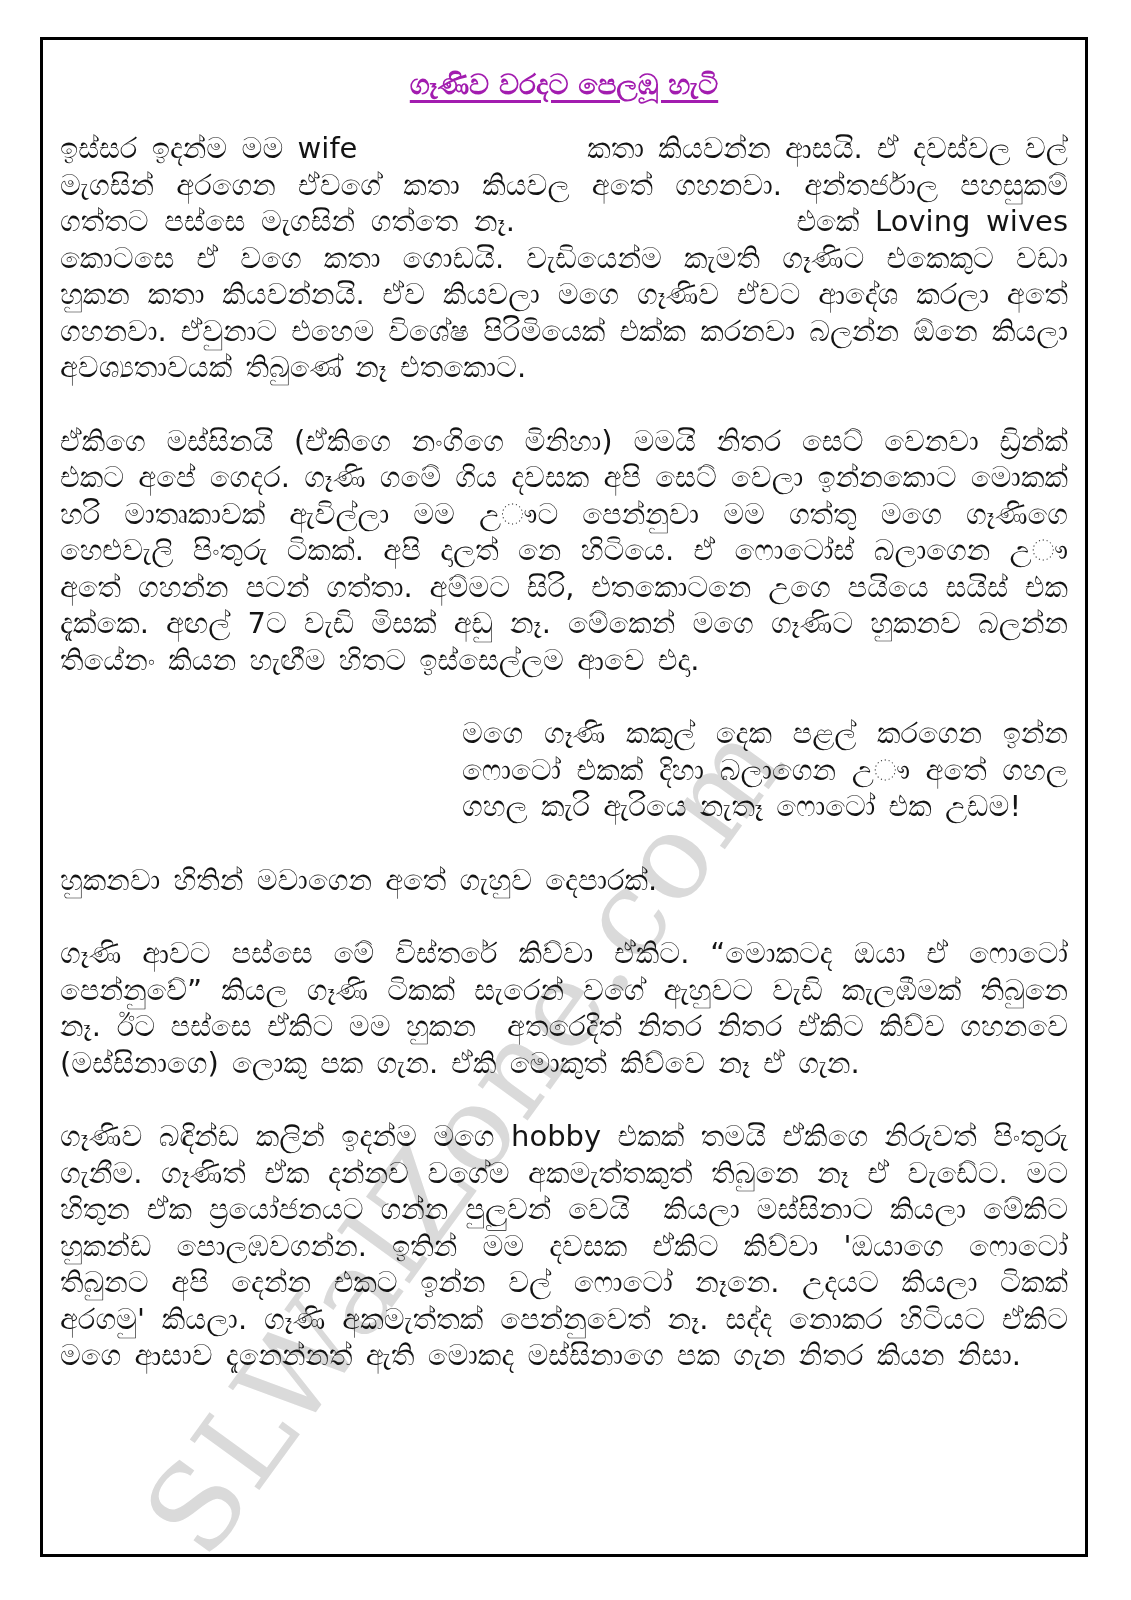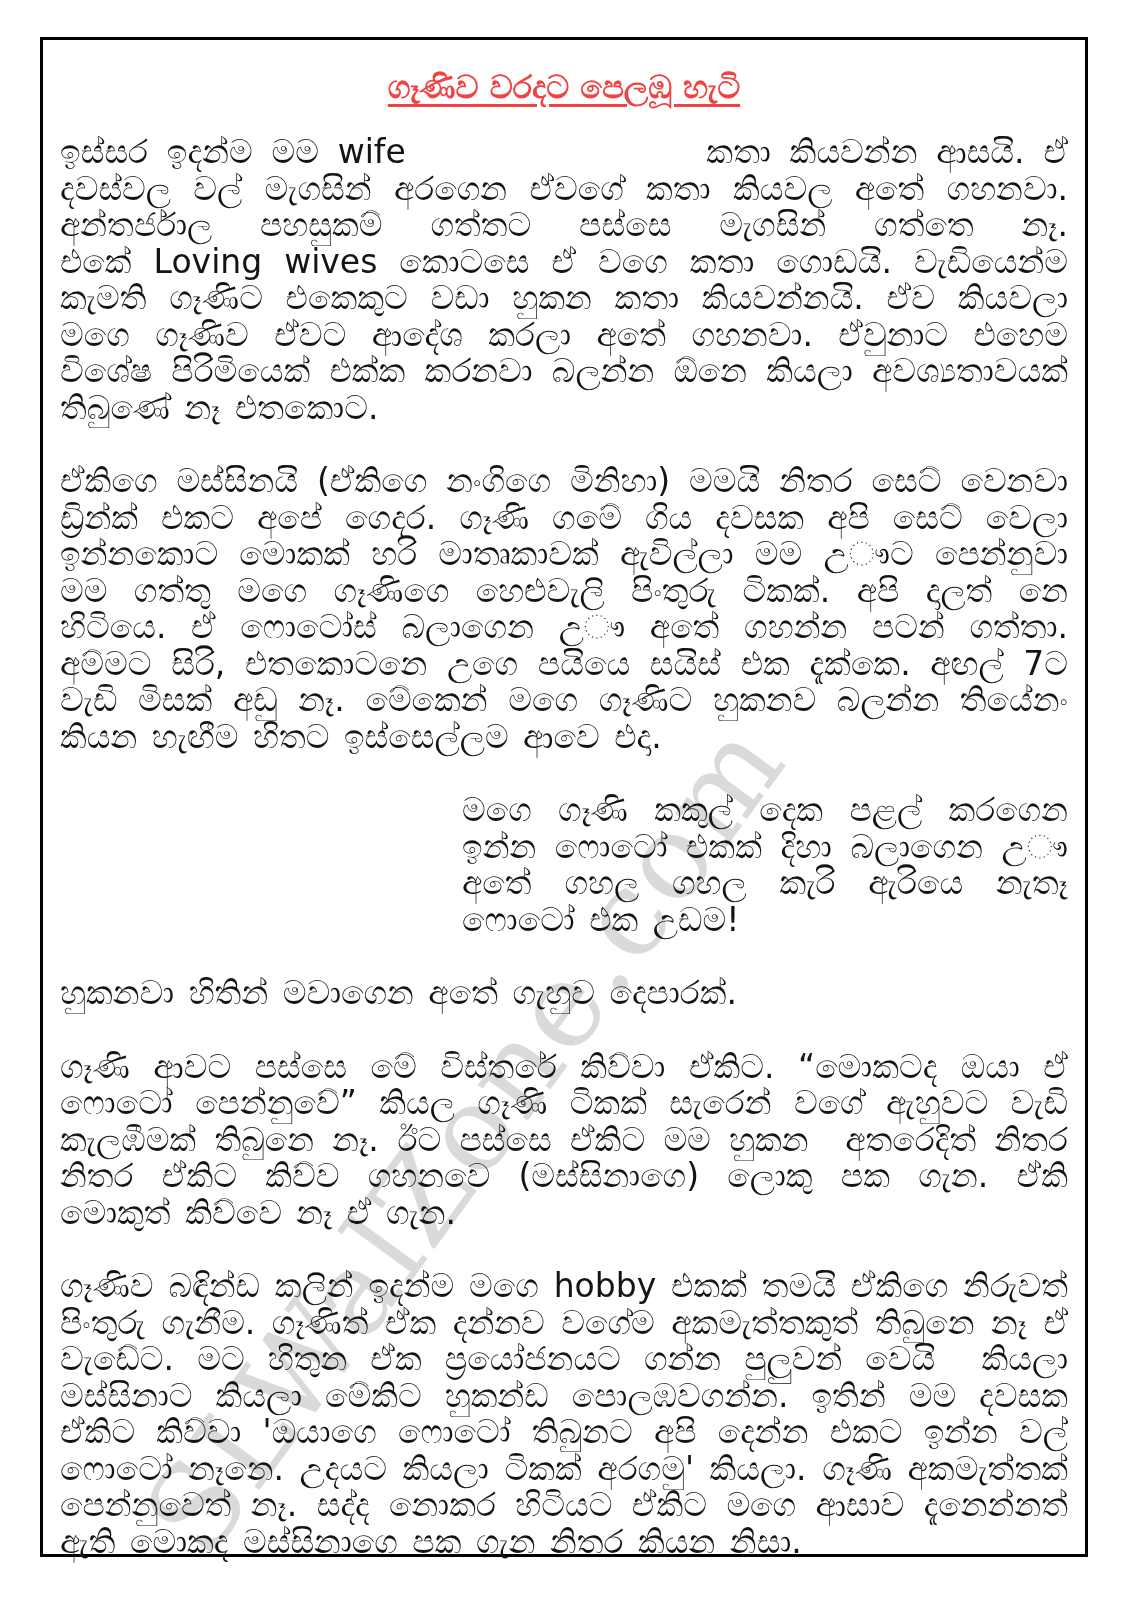--- a/index.html
+++ b/index.html
@@ -41,30 +41,30 @@
   }
   .content {
     position: relative;
     z-index: 1;
     padding: 28px 17px 0 17px;
     box-sizing: border-box;
   }
   h1.doc-title {
     margin: 0 0 28px 0;
     text-align: center;
-    font-size: 32px;
+    font-size: 28px;
     font-weight: bold;
-    color: #ef4444;
+    color: #a21caf;
     text-decoration: underline;
     text-decoration-thickness: 3px;
     text-underline-offset: 6px;
   }
   p.body-para {
     margin: 0 0 37px 0;
-    font-size: 33px;
+    font-size: 29px;
     line-height: 36.5px;
     color: #141414;
     text-align: justify;
     white-space: pre-wrap;
     word-spacing: 4px;
   }
   p.body-para.indented {
     margin-left: 402px;
   }
   p.body-para.no-gap-below { margin-bottom: 0; }

